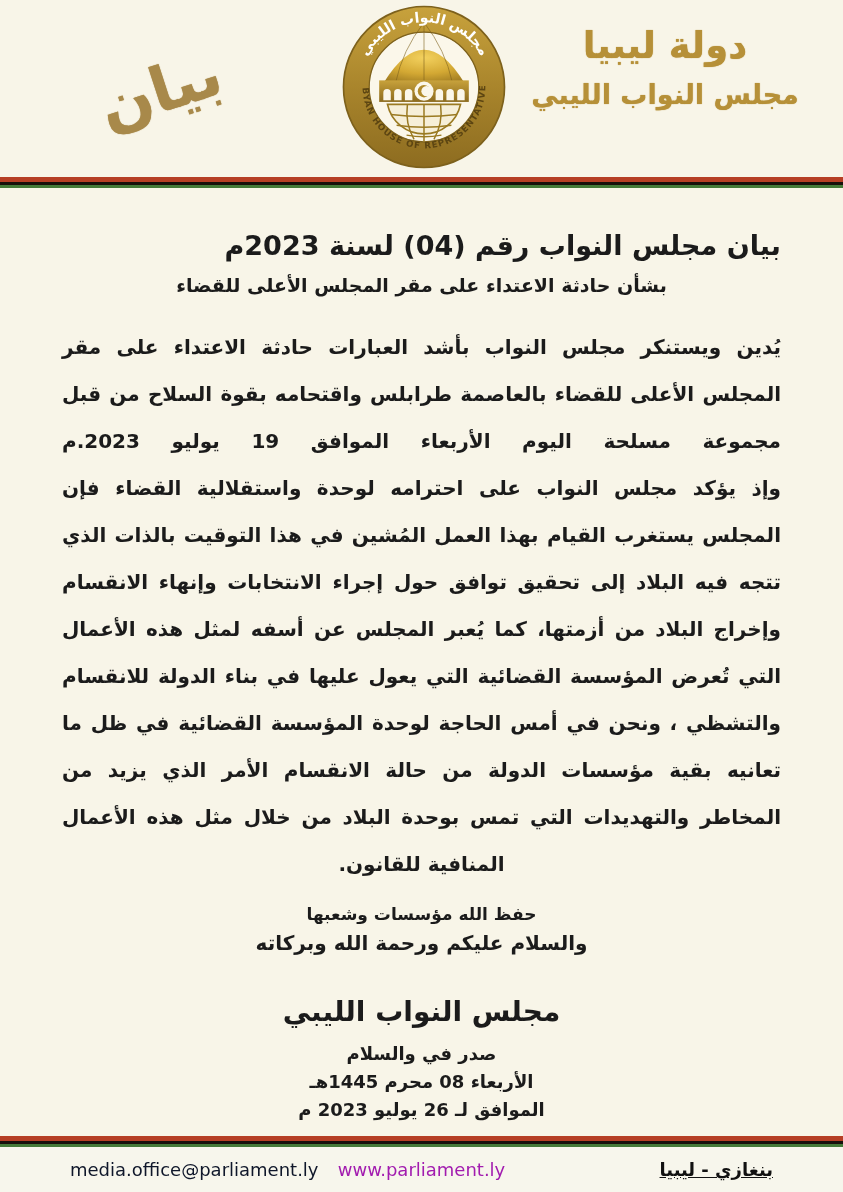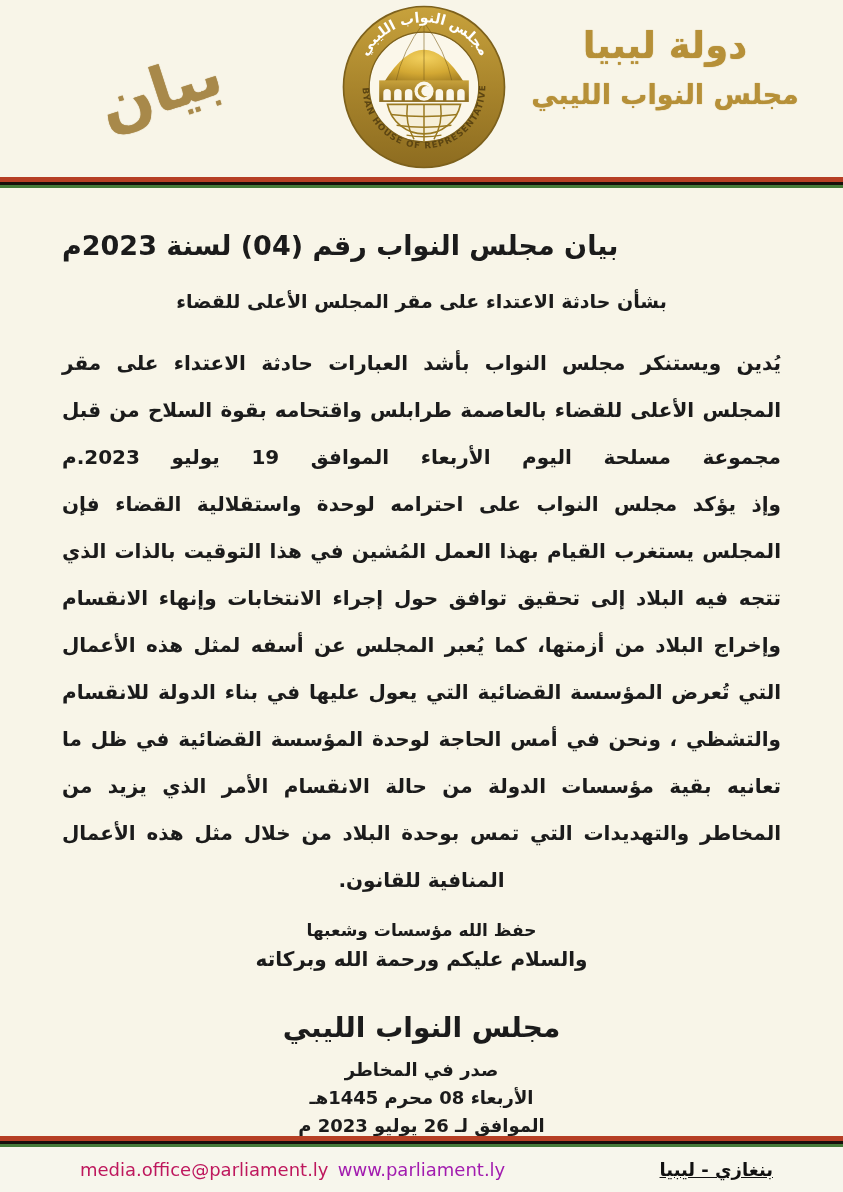--- a/index.html
+++ b/index.html
@@ -25,41 +25,41 @@
   }
   .state-line1{font-size:37px;line-height:1.1;}
   .state-line2{font-size:27px;margin-top:12px;line-height:1.2;}
   
   .divider{width:100%;}
   .stripe-red{height:5px;background:#b63f24;}
   .stripe-black{height:3px;background:#17100b;}
   .stripe-green{height:3px;background:#447a38;}
   
   .content{direction:rtl;padding:0 62px;}
-  .doc-title{margin-top:42px;text-align:left;font-size:27px;font-weight:700;}
-  .doc-subtitle{margin-top:29px;text-align:center;font-size:19px;font-weight:700;}
+  .doc-title{margin-top:42px;text-align:right;font-size:27px;font-weight:700;}
+  .doc-subtitle{margin-top:13px;text-align:center;font-size:19px;font-weight:700;}
   .body-text{margin-top:28px;font-size:20px;font-weight:700;line-height:47px;}
   .body-text p{margin:0;text-align:justify;}
   .body-text p.fill-last{text-align-last:justify;}
   .body-text p.center-last{text-align-last:center;}
   .closing{margin-top:16px;text-align:center;font-weight:700;}
   .closing-1{font-size:17px;}
   .closing-2{font-size:20px;margin-top:7px;}
   .signature{margin-top:40px;text-align:center;font-weight:700;}
   .sig-name{font-size:28px;}
   .sig-issued{font-size:18px;margin-top:15px;}
   .sig-hijri{font-size:18px;margin-top:7px;}
   .sig-greg{font-size:18px;margin-top:7px;}
   
   .footer{position:absolute;left:0;right:0;bottom:0;background:#f7f6ec;}
   .footer-row{
     height:45px;display:grid;grid-template-columns:1fr auto 1fr;
     align-items:center;padding:0 70px;font-size:18px;color:#111;
   }
-  .footer-email{justify-self:start;text-decoration:none;color:#be185d;margin-left:10px;}
+  .footer-email{justify-self:start;text-decoration:none;color:#0f172a;}
   .footer-site{justify-self:center;text-decoration:none;color:#a21caf;}
   .footer-loc{justify-self:end;font-weight:700;direction:rtl;text-decoration:underline;}
 </style>
 </head>
 <body>
 
 <div class="header">
 
   <div class="stamp">
     <span>بيان</span>
@@ -148,21 +148,21 @@
     <p class="center-last">وإذ يؤكد مجلس النواب على احترامه لوحدة واستقلالية القضاء فإن المجلس يستغرب القيام بهذا العمل المُشين في هذا التوقيت بالذات الذي تتجه فيه البلاد إلى تحقيق توافق حول إجراء الانتخابات وإنهاء الانقسام وإخراج البلاد من أزمتها، كما يُعبر المجلس عن أسفه لمثل هذه الأعمال التي تُعرض المؤسسة القضائية التي يعول عليها في بناء الدولة للانقسام والتشظي ، ونحن في أمس الحاجة لوحدة المؤسسة القضائية في ظل ما تعانيه بقية مؤسسات الدولة من حالة الانقسام الأمر الذي يزيد من المخاطر والتهديدات التي تمس بوحدة البلاد من خلال مثل هذه الأعمال المنافية للقانون.</p>
   </div>
 
   <div class="closing">
     <div class="closing-1">حفظ الله مؤسسات وشعبها</div>
     <div class="closing-2">والسلام عليكم ورحمة الله وبركاته</div>
   </div>
 
   <div class="signature">
     <div class="sig-name">مجلس النواب الليبي</div>
-    <div class="sig-issued">صدر في المخاطر</div>
+    <div class="sig-issued">صدر في والسلام</div>
     <div class="sig-hijri">الأربعاء 08 محرم 1445هـ</div>
     <div class="sig-greg">الموافق لـ 26 يوليو 2023 م</div>
   </div>
 </div>
 
 <div class="footer">
   <div class="divider">
     <div class="stripe-red"></div>
     <div class="stripe-black"></div>
     <div class="stripe-green"></div>

